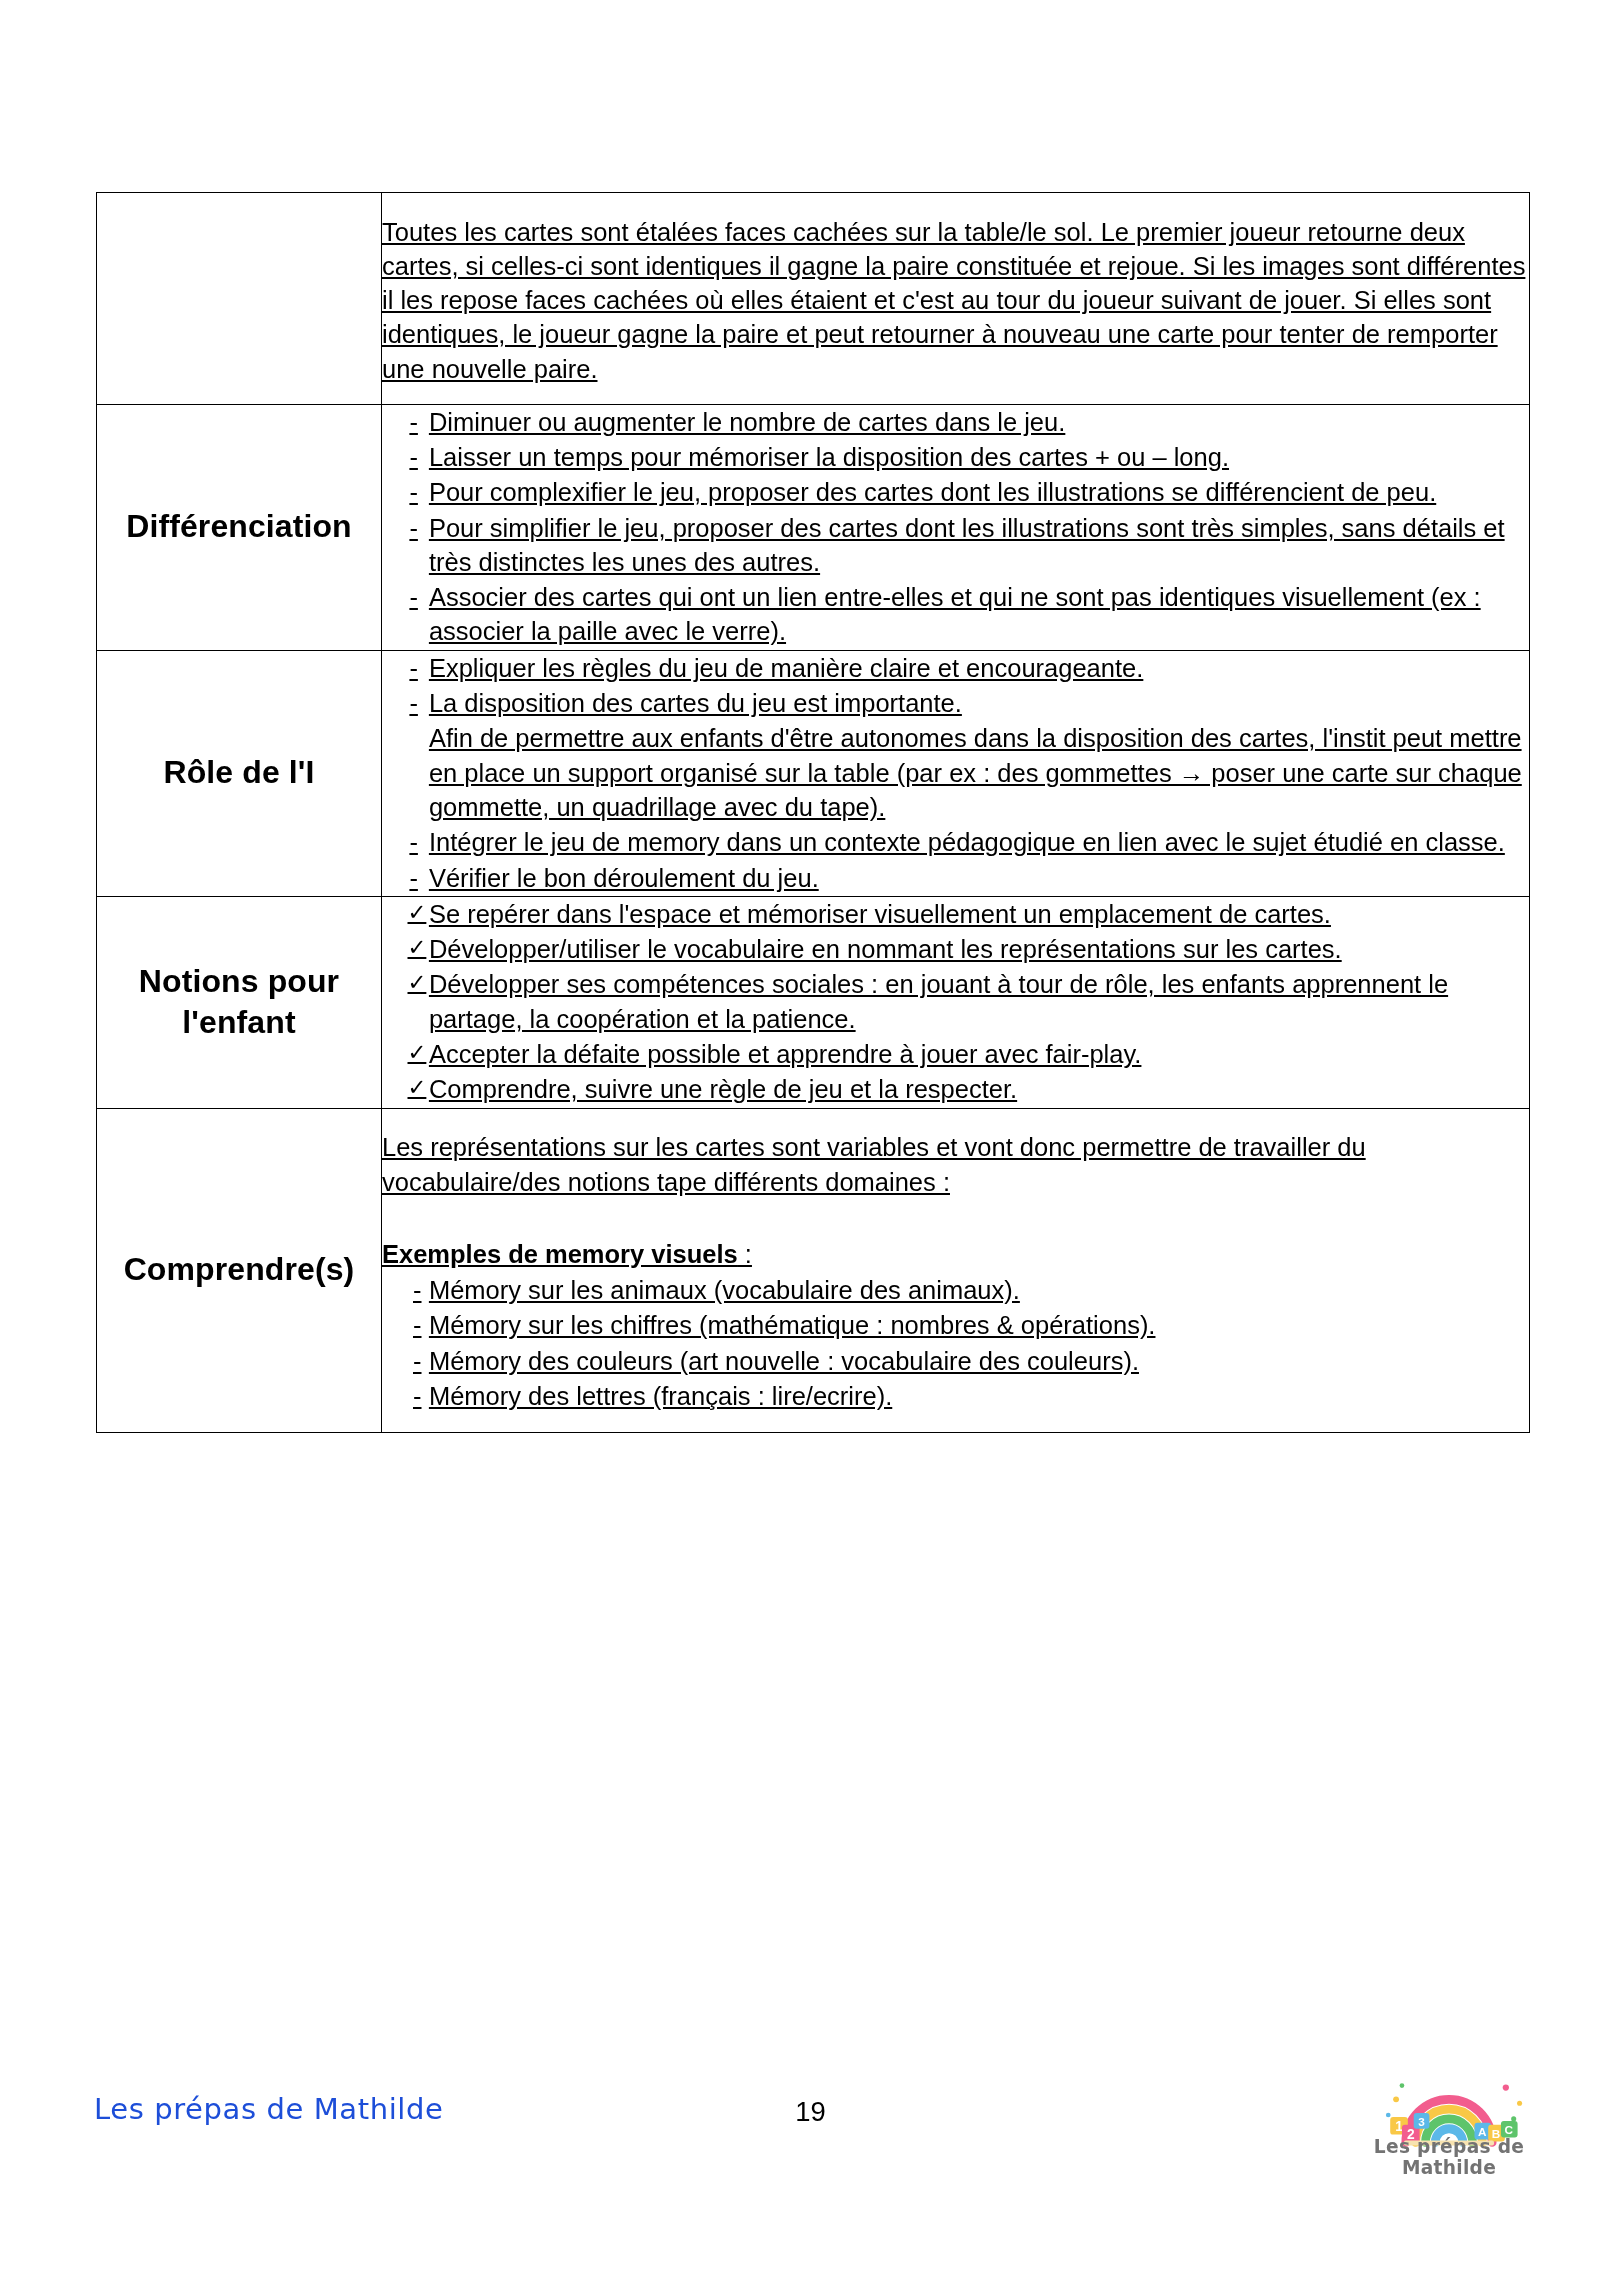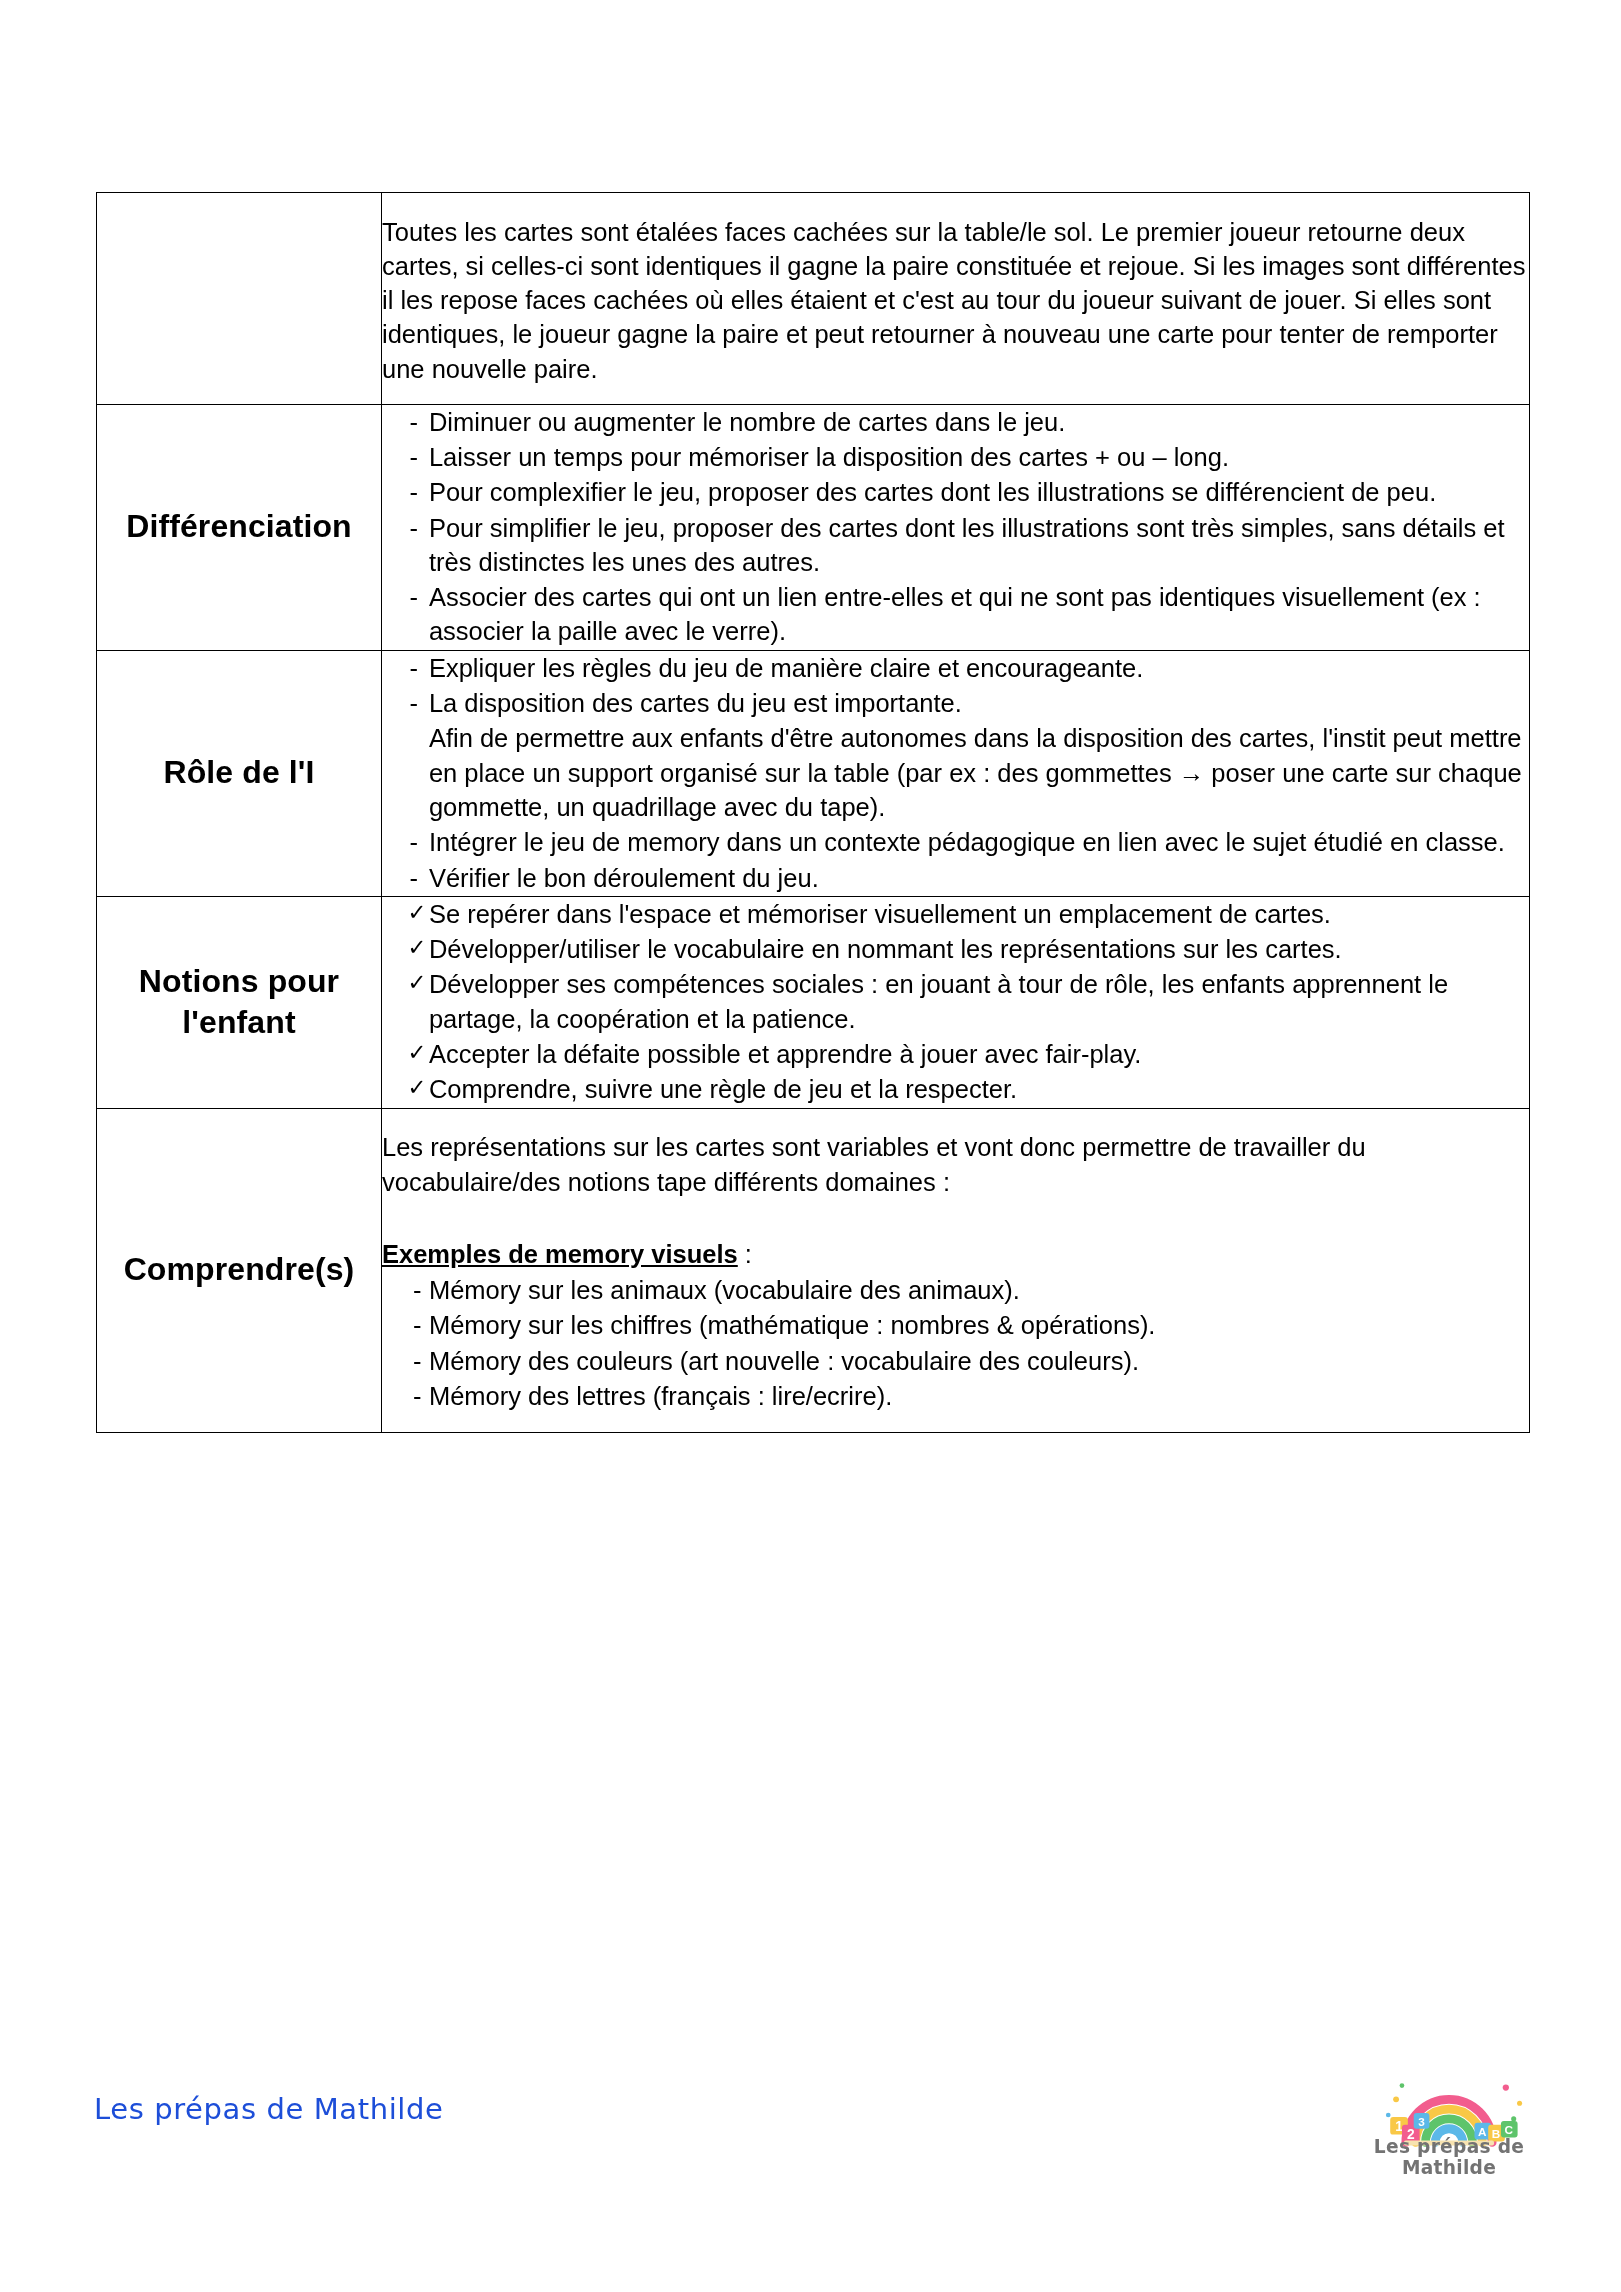--- a/index.html
+++ b/index.html
@@ -47,20 +47,21 @@
     font-weight: bold;
     font-size: 32px;
     line-height: 1.30;
     letter-spacing: 0.1px;
     padding: 5.9px 9.8px;
   }
   .cell-body {
     padding: 19.6px 25.5px 21.6px 19.6px;
     font-size: 25.5px;
     line-height: 1.345;
+    text-decoration: underline;
   }
   .cell-body.top-pad { padding-top: 21.6px; padding-bottom: 17.6px; }
 
   p.para {
     margin: 0;
     font-size: 25.5px;
     line-height: 1.345;
     text-align: left;
   }
   p.para + p.para { margin-top: 25.5px; }
@@ -289,20 +290,21 @@
             </li>
           </ul>
         </td>
       </tr>
 
     </tbody>
   </table>
 
   <div class="footer">
     <div class="footer-left">Les prépas de Mathilde</div>
+    <div class="footer-page">19</div>
 
     <div class="footer-logo">
       <svg width="216" height="98" viewBox="0 0 220 100">
 
         <circle cx="56" cy="34" r="3" fill="#f9c846"></circle>
         <circle cx="48" cy="50" r="2.4" fill="#5bb8e8"></circle>
         <circle cx="168" cy="22" r="3.2" fill="#f25d8e"></circle>
         <circle cx="182" cy="38" r="2.6" fill="#f9c846"></circle>
         <circle cx="176" cy="54" r="2.6" fill="#5ec46b"></circle>
         <circle cx="62" cy="20" r="2.4" fill="#5ec46b"></circle>

